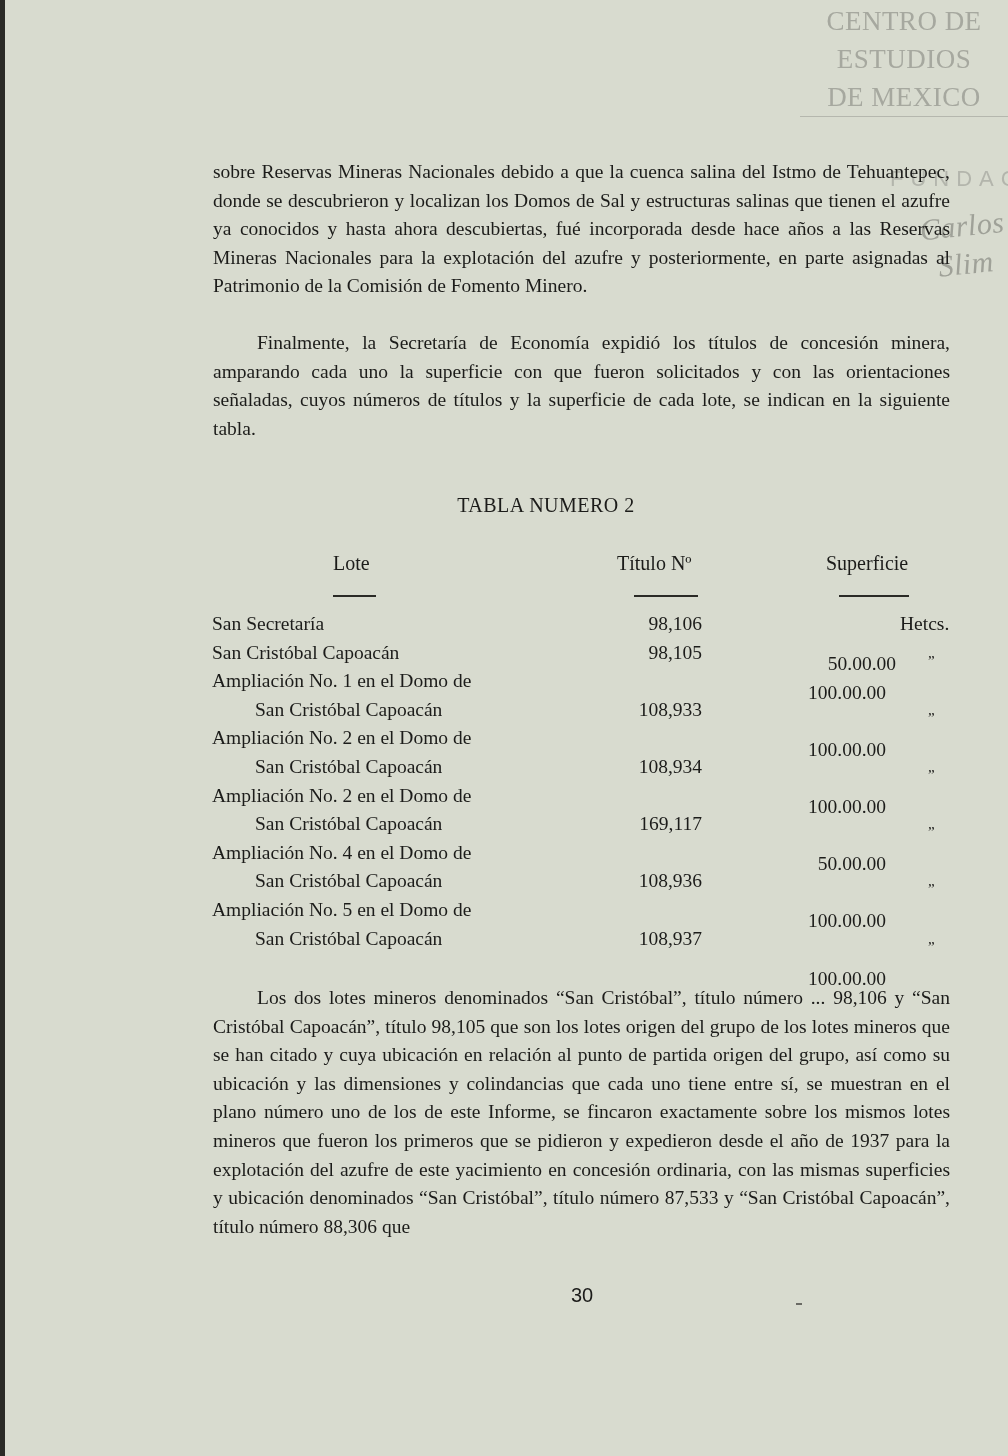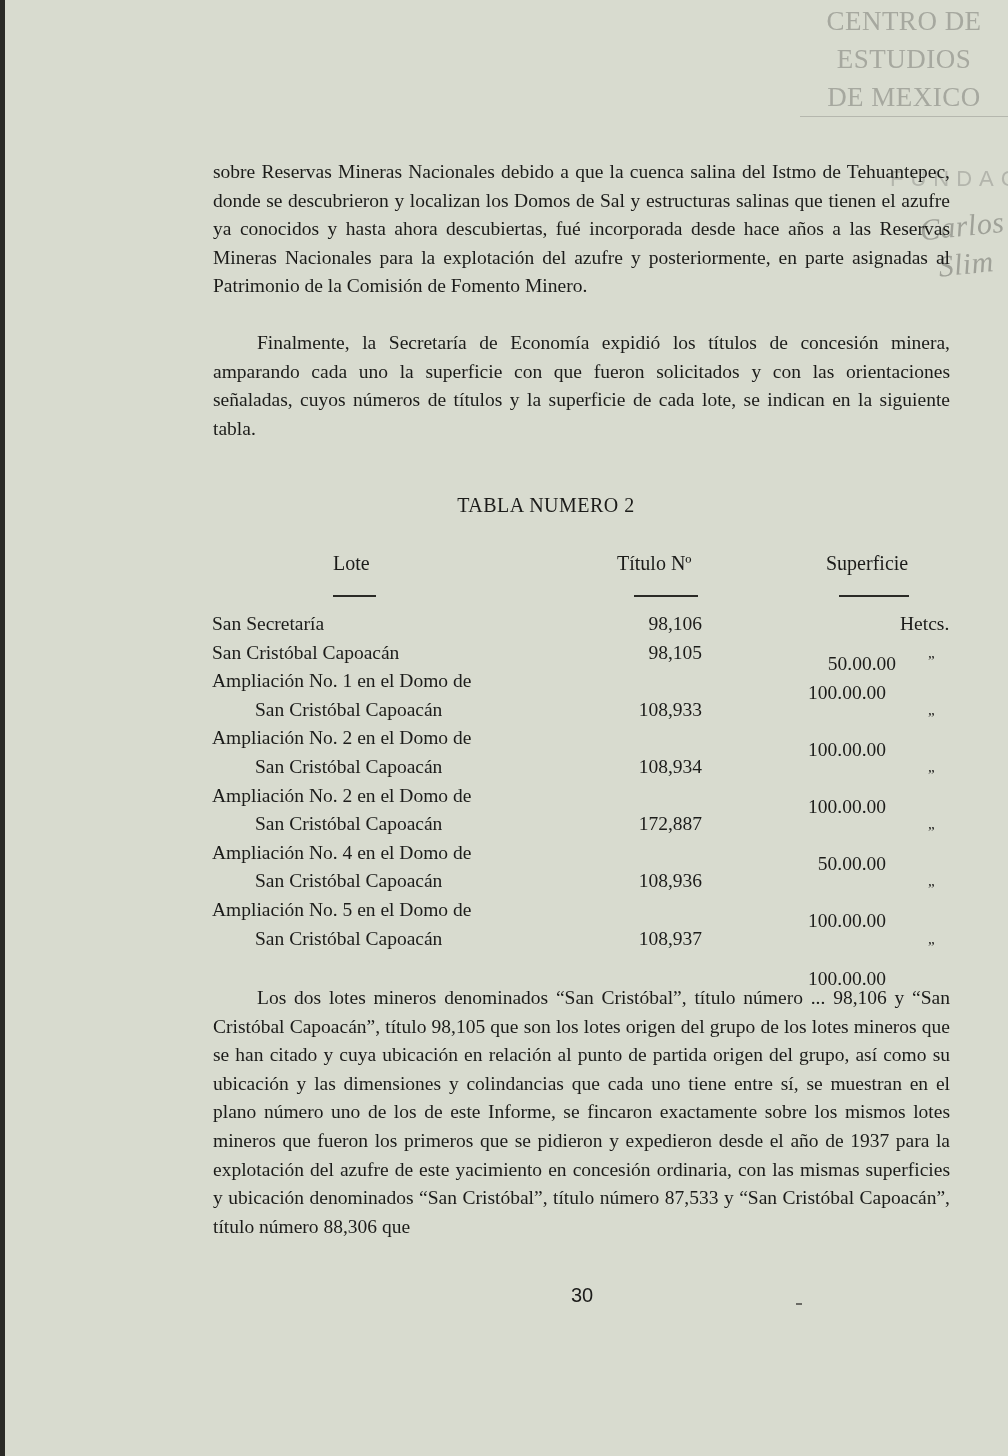--- a/index.html
+++ b/index.html
@@ -121,21 +121,21 @@
     <span class="titulo">108,934</span>
     <span class="sup">100.00.00</span>
     <span class="ditto">„</span>
   </div>
 
   <div class="row">
     <span class="lote">Ampliación No. 2 en el Domo de</span>
   </div>
   <div class="row">
     <span class="lote cont">San Cristóbal Capoacán</span>
-    <span class="titulo">172,887</span>
+    <span class="titulo">169,117</span>
     <span class="sup">50.00.00</span>
     <span class="ditto">„</span>
   </div>
 
   <div class="row">
     <span class="lote">Ampliación No. 4 en el Domo de</span>
   </div>
   <div class="row">
     <span class="lote cont">San Cristóbal Capoacán</span>
     <span class="titulo">108,936</span>

